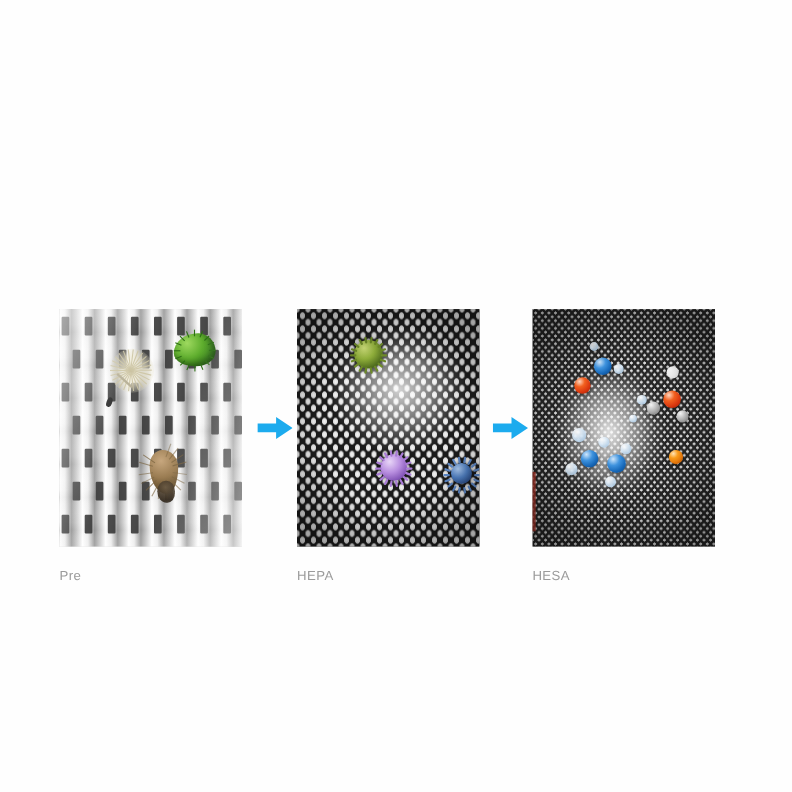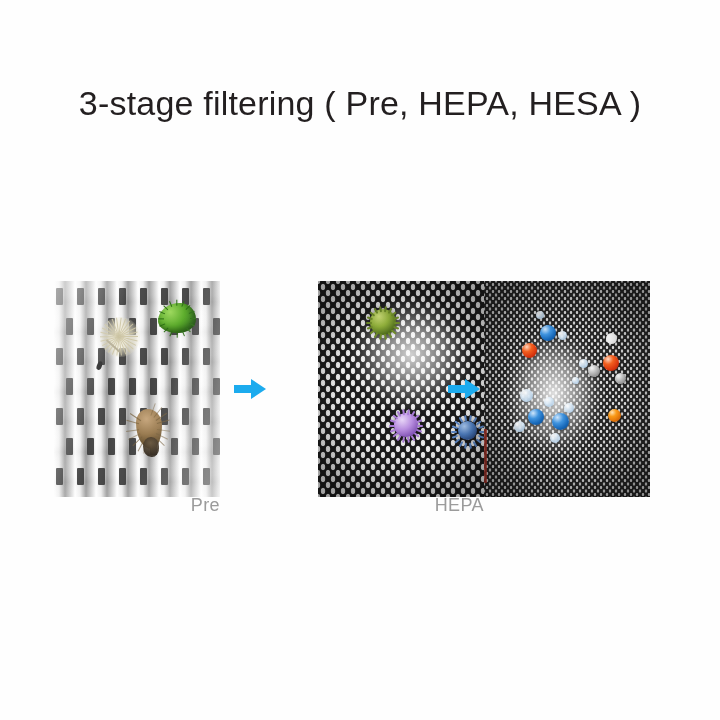--- a/index.html
+++ b/index.html
@@ -60,40 +60,40 @@
     height: 260px;
   }
 
   .panel {
     position: absolute;
     top: 0;
     width: 166px;
     height: 216px;
   }
   .panel.p1 { left: 54px; }
-  .panel.p2 { left: 270px; margin-left: 48px; }
+  .panel.p2 { left: 270px; }
   .panel.p3 { left: 484px; }
 
   .panel-media {
     position: absolute;
     left: 0;
     top: 0;
     width: 166px;
     height: 216px;
     overflow: hidden;
     background: #cfcfcf;
   }
 
   .panel-caption {
     position: absolute;
     left: 0;
-    top: 214px;
+    top: 235px;
     width: 166px;
-    text-align: right;
-    font-size: 18px;
+    text-align: left;
+    font-size: 12px;
     color: #9b9b9b;
     font-weight: 400;
     letter-spacing: 0.4px;
   }
 
   
   .weave {
     position: absolute;
     inset: 0;
     background:
@@ -383,21 +383,20 @@
   }
   .arrow.a1 { left: 234px; }
   .arrow.a2 { left: 448px; }
   .arrow svg { display: block; width: 32px; height: 22px; }
 </style>
 </head>
 <body>
 
 <div class="page">
 
-  <div class="title">3-stage filtering ( Pre, HEPA, HESA )</div>
 
 
   <div class="panels">
 
     <div class="panel p1">
       <div class="panel-media">
         <div class="weave"></div>
         <div class="weave-bars" id="weaveBars">
             <i style="left:2px;top:7px;"></i>
             <i style="left:23px;top:7px;"></i>
@@ -638,20 +637,21 @@
             <div class="atom pale" style="left:60px;top:116px;width:10px;height:10px;"></div>
             <div class="atom pale" style="left:80px;top:122px;width:10px;height:10px;"></div>
             <div class="atom pale" style="left:30px;top:140px;width:11px;height:11px;"></div>
             <div class="atom pale" style="left:66px;top:152px;width:10px;height:10px;"></div>
             <div class="atom orange" style="left:124px;top:128px;width:13px;height:13px;"></div>
             <div class="atom pale" style="left:88px;top:96px;width:7px;height:7px;"></div>
           </div>
         <div class="redstripe"></div>
         <div class="hesa-vig"></div>
       </div>
+      <div class="panel-caption">HESA</div>
     </div>
   </div>
 
   <div class="arrow a1">
     <svg viewBox="0 0 32 22" xmlns="http://www.w3.org/2000/svg">
       <polygon class="arrow-shape" points="0,7 17,7 17,1 32,11 17,21 17,15 0,15" fill="#1cabee"></polygon>
     </svg>
   </div>
   <div class="arrow a2">
     <svg viewBox="0 0 32 22" xmlns="http://www.w3.org/2000/svg">

